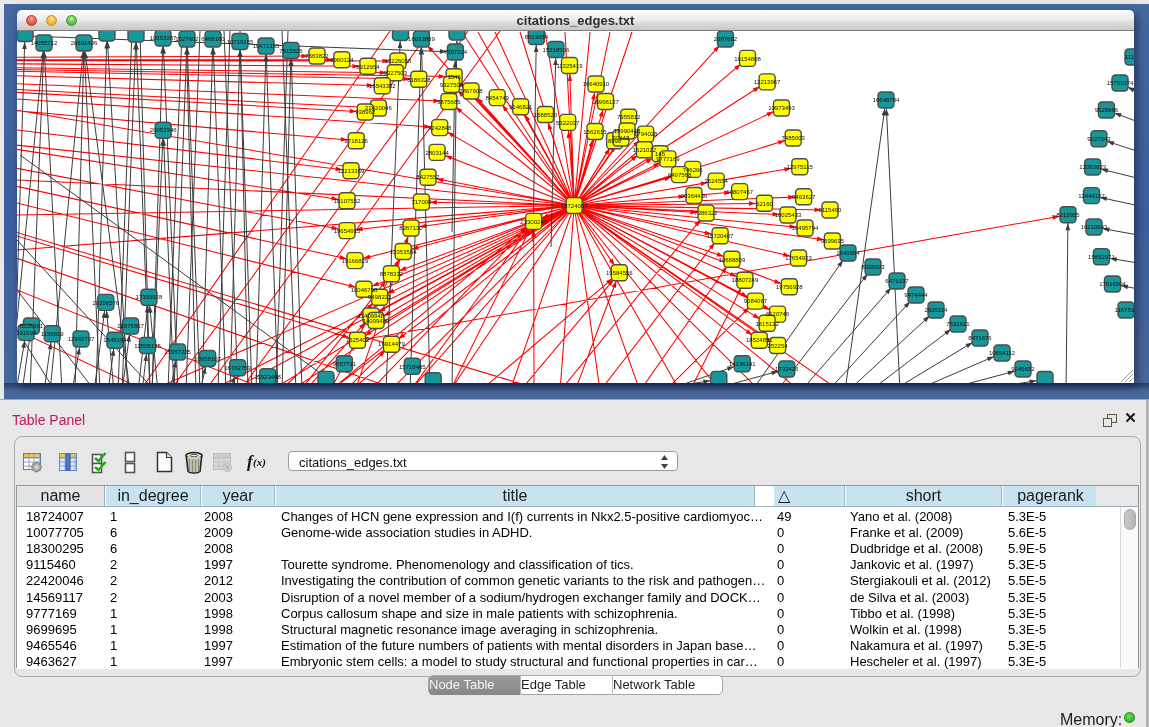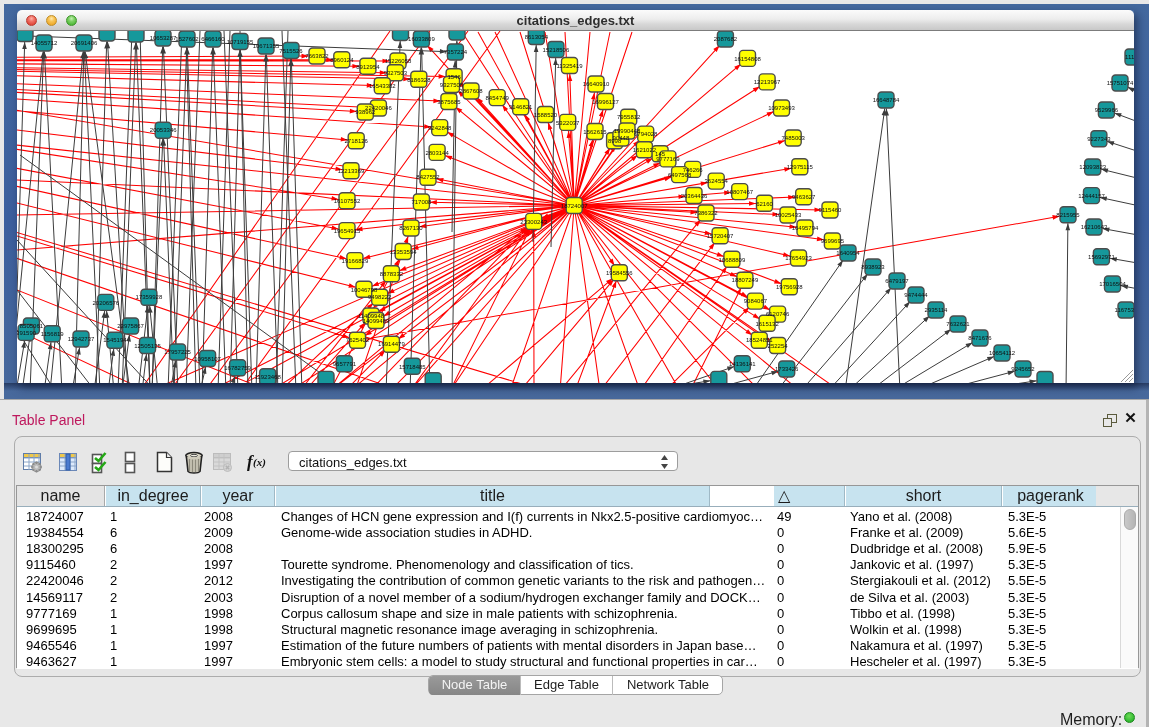--- a/index.html
+++ b/index.html
@@ -20,21 +20,21 @@
 #toolbar{position:absolute;left:14px;top:448px;height:27px}
 #dropdown{position:absolute;left:288px;top:451px;width:390px;height:20px;background:#fff;border:1px solid #9d9d9d;border-radius:4px}
 #dropdown .txt{position:absolute;left:10px;top:3px;font-size:13px;color:#111}
 #table{position:absolute;left:16px;top:485px;width:1123px;height:183px;background:#fff;border:1px solid #979797}
 .hd{position:absolute;top:0;height:20px;background:#c7e3ef;border-right:1px solid #9fb9c6;font-size:16px;color:#1c1c1c;text-align:center;line-height:20px}
 #rows{position:absolute;left:0;top:21px;width:1121px;height:162px;background:#fff;overflow:hidden;font-size:13px;color:#000}
 .cell{position:absolute;white-space:nowrap}
 #vsb{position:absolute;left:1103px;top:21px;width:18px;height:161px;background:#fafafa;border-left:1px solid #d9d9d9}
 #vsb .thumb{position:absolute;left:2.5px;top:2px;width:12px;height:21px;background:linear-gradient(90deg,#c9c9c9,#b5b5b5);border-radius:6px;border:.5px solid #ababab}
 #segs{position:absolute;left:428px;top:675px;width:295px;height:20px;background:#fff;border:1px solid #a5a5a5;border-radius:5px}
-.seg{position:absolute;top:0;height:19px;font-size:13px;text-align:center;line-height:18px;color:#1e1e1e}
+.seg{position:absolute;top:0;height:19px;font-size:13px;line-height:18px;color:#1e1e1e}
 #seg1{left:0;width:91px;background:linear-gradient(180deg,#9a9a9a,#868686);border-radius:4px 0 0 4px;color:#f4f4f4}
 #seg2{left:91px;width:92px;border-left:1px solid #bbb}
 #seg3{left:183px;width:111px;border-left:1px solid #bbb}
 #memtxt{position:absolute;left:1060px;top:711px;font-size:16px;color:#1d1d1d}
 #memdot{position:absolute;left:1124px;top:712px;width:11px;height:11px;border-radius:50%;background:radial-gradient(circle at 45% 35%,#6fdc59,#2fb82f 70%,#249b24);border:1px solid #1d871d}
 #redge{position:absolute;left:1146px;top:400px;width:3px;height:327px;background:#b4b4b4}
 </style></head>
 <body>
 <div id="bluepane"></div>
 <div style="position:absolute;left:4px;top:383px;width:1145px;height:8px;background:linear-gradient(180deg,rgba(8,16,44,.5),rgba(8,16,44,0))"></div>
@@ -387,35 +387,35 @@
     <div class="txt">citations_edges.txt</div>
 <svg width="9" height="14" style="position:absolute;right:8px;top:3px">
       <path d="M4.5 0 L8 5 L1 5 Z" fill="#444"></path>
       <path d="M4.5 14 L8 9 L1 9 Z" fill="#444"></path>
     </svg>
   </div>
 <div id="table">
     <div class="hd" style="left:0;width:88px;background:#e4e4e4;border-right:1px solid #a9a9a9">name</div>
     <div class="hd" style="left:89px;width:95px">in_degree</div>
     <div class="hd" style="left:185px;width:73px">year</div>
-    <div class="hd" style="left:259px;width:434px">title</div>
+    <div class="hd" style="left:259px;width:479px">title</div>
     <div class="hd" style="left:757px;width:71px;text-align:left;padding-left:4px">△ out_de…</div>
     <div class="hd" style="left:829px;width:156px">short</div>
     <div class="hd" style="left:986px;width:96px">pagerank</div>
     <div class="hd" style="left:1079px;width:42px;background:#e7e7e7;border-right:none"></div>
     <div style="position:absolute;left:0;top:20px;width:1121px;height:1px;background:#98aebb"></div>
     <div id="rows">
       <div class="cell" style="left:9px;top:1.5px">18724007</div>
       <div class="cell" style="left:93px;top:1.5px">1</div>
       <div class="cell" style="left:187px;top:1.5px">2008</div>
       <div class="cell" style="left:264px;top:1.5px">Changes of HCN gene expression and I(f) currents in Nkx2.5-positive cardiomyoc…</div>
       <div class="cell" style="left:760px;top:1.5px">49</div>
       <div class="cell" style="left:833px;top:1.5px">Yano et al. (2008)</div>
       <div class="cell" style="left:991px;top:1.5px">5.3E-5</div>
-      <div class="cell" style="left:9px;top:17.7px">19384554</div>
+      <div class="cell" style="left:9px;top:17.7px">10077705</div>
       <div class="cell" style="left:93px;top:17.7px">6</div>
       <div class="cell" style="left:187px;top:17.7px">2009</div>
       <div class="cell" style="left:264px;top:17.7px">Genome-wide association studies in ADHD.</div>
       <div class="cell" style="left:760px;top:17.7px">0</div>
       <div class="cell" style="left:833px;top:17.7px">Franke et al. (2009)</div>
       <div class="cell" style="left:991px;top:17.7px">5.6E-5</div>
       <div class="cell" style="left:9px;top:33.9px">18300295</div>
       <div class="cell" style="left:93px;top:33.9px">6</div>
       <div class="cell" style="left:187px;top:33.9px">2008</div>
       <div class="cell" style="left:760px;top:33.9px">0</div>

